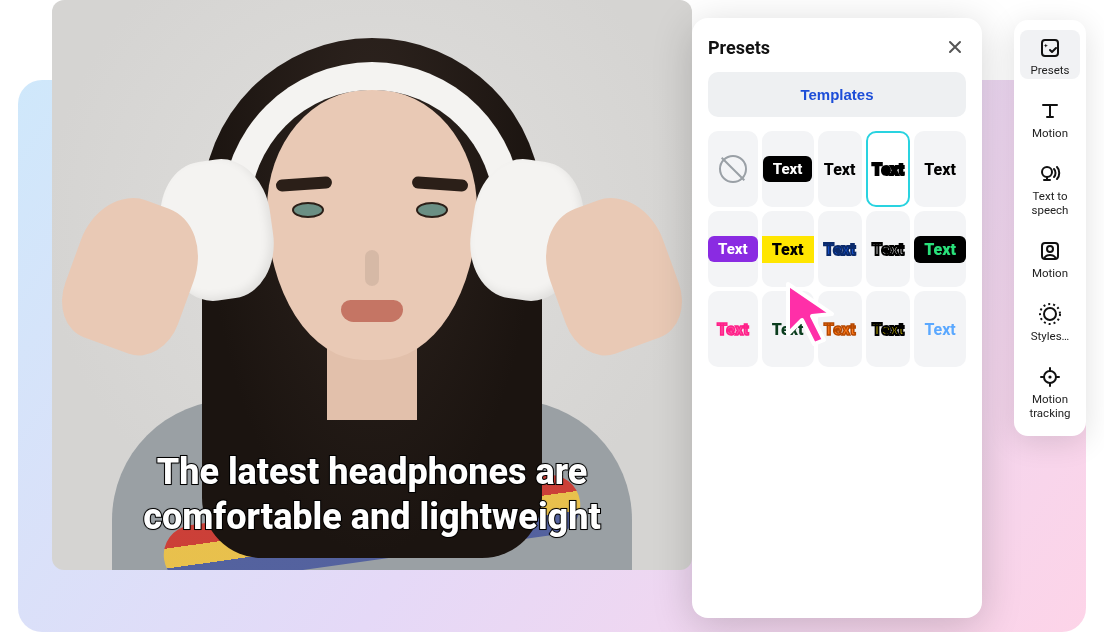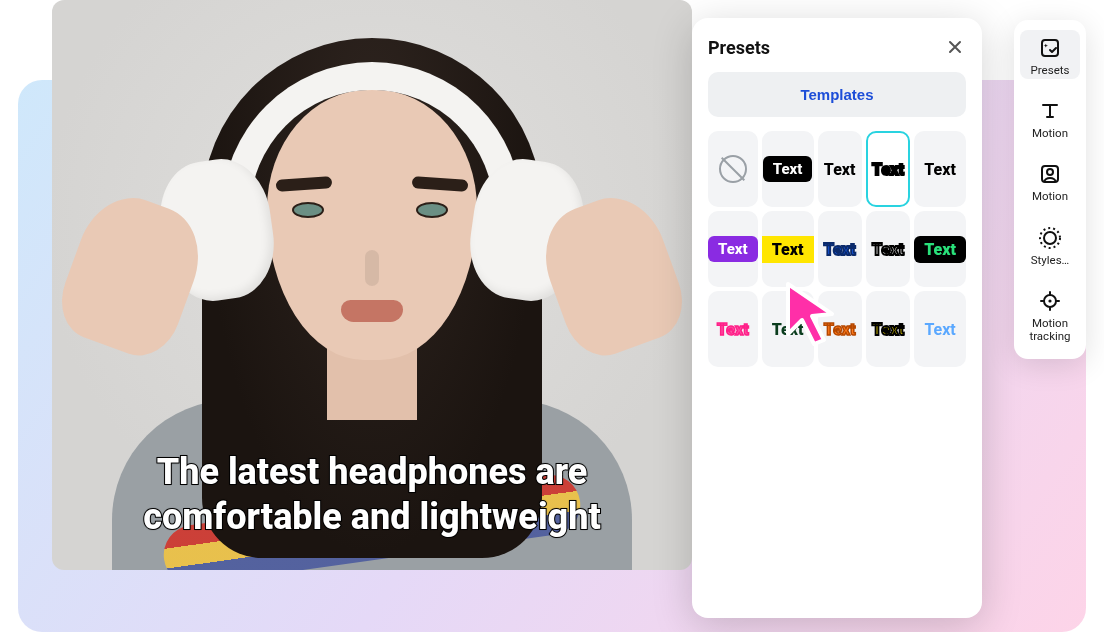--- a/index.html
+++ b/index.html
@@ -322,20 +322,28 @@
     <span class="side-label">Presets</span>
   </div>
 
   <div class="side-item">
     <svg class="ic" width="24" height="24" viewBox="0 0 24 24" fill="none" stroke="#111" stroke-width="2" stroke-linecap="round">
         <path d="M5 6h14M12 6v12M9 18h6"></path>
       </svg>
     <span class="side-label">Motion</span>
   </div>
 
+  <div class="side-item">
+    <svg class="ic" width="24" height="24" viewBox="0 0 24 24" fill="none" stroke="#111" stroke-width="2" stroke-linecap="round">
+        <circle cx="9" cy="10" r="5"></circle>
+        <path d="M9 15v3M6 18h6"></path>
+        <path d="M16 7c2 2 2 6 0 8M19 5c3 3 3 9 0 12"></path>
+      </svg>
+    <span class="side-label">Text to speech</span>
+  </div>
 
   <div class="side-item">
     <svg class="ic" width="24" height="24" viewBox="0 0 24 24" fill="none" stroke="#111" stroke-width="2">
         <rect x="4" y="4" width="16" height="16" rx="3"></rect>
         <circle cx="12" cy="10" r="3"></circle>
         <path d="M6 20c1-3 4-4 6-4s5 1 6 4"></path>
       </svg>
     <span class="side-label">Motion</span>
   </div>
 

